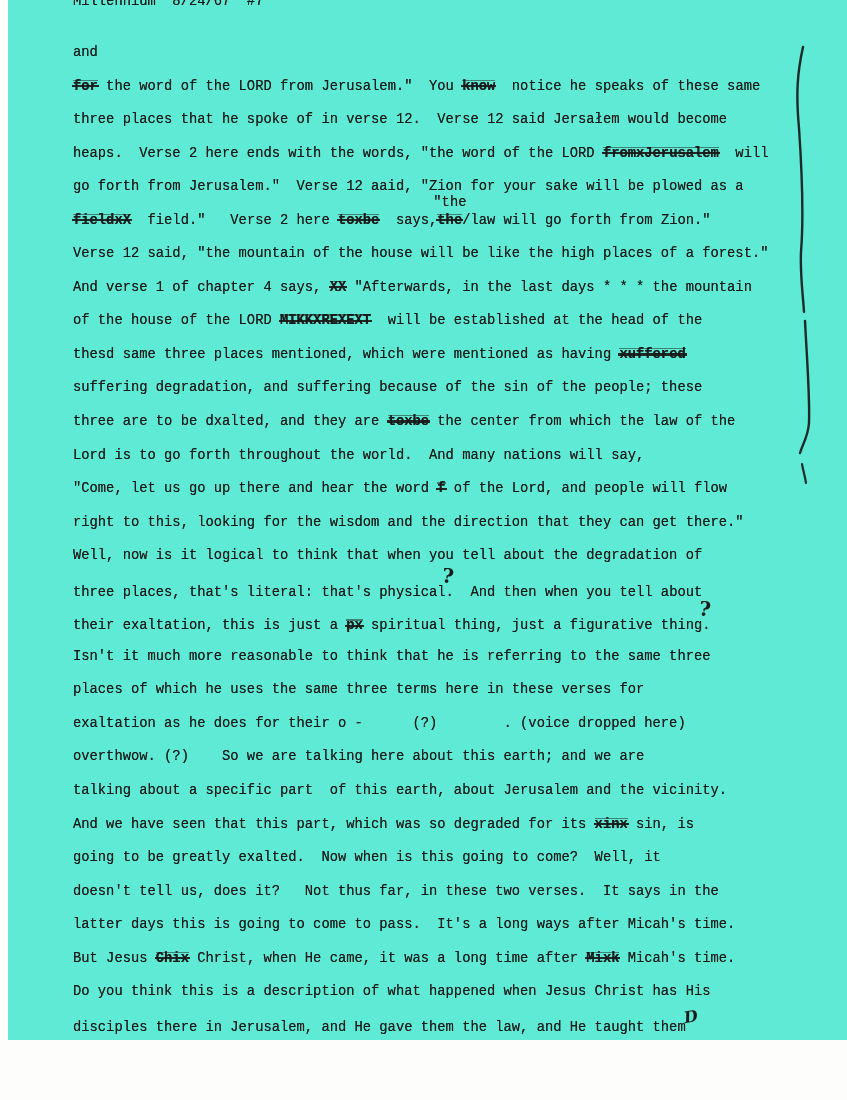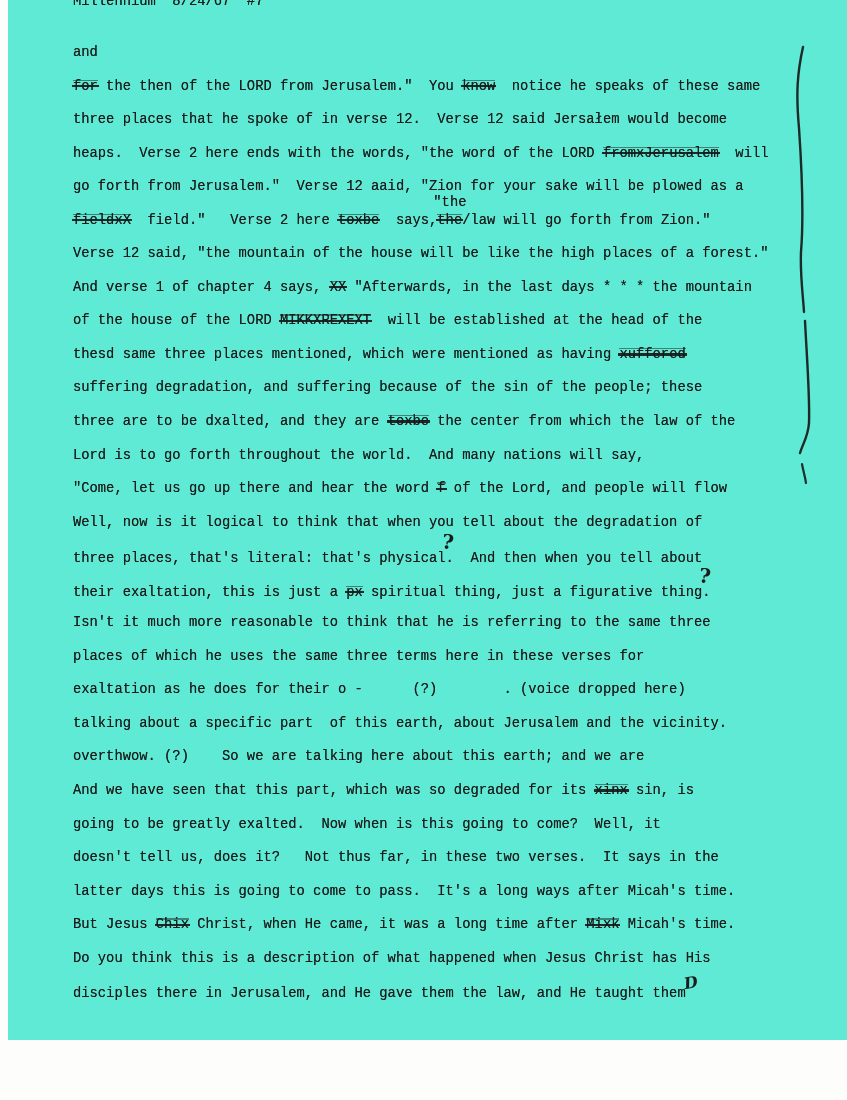--- a/index.html
+++ b/index.html
@@ -4,21 +4,21 @@
 <style>
   html,body{margin:0;padding:0;}
   body{width:847px;height:1100px;background:#fdfdfc;overflow:hidden;}
   .page{position:relative;width:847px;height:1040px;background:#5eead4;
         font-family:"Liberation Mono","DejaVu Sans Mono",monospace;color:#1b1b1b;overflow:hidden;margin-left:8px;}
   .header{position:absolute;left:65px;top:-6px;font-size:13.8px;white-space:pre;
           text-shadow:0 0 .5px rgba(20,20,20,.75);}
   .body-text{position:absolute;left:65px;top:36px;width:760px;}
   .line{white-space:pre;font-size:13.8px;line-height:33.55px;height:33.55px;
         text-shadow:0 0 .5px rgba(20,20,20,.7);}
-  .strike{font-weight:normal;position:relative;display:inline-block;}
+  .strike{font-weight:bold;position:relative;display:inline-block;}
   .strike::after{content:"";position:absolute;left:-1px;right:-1px;top:46%;height:2.2px;
         background:rgba(25,25,25,.92);}
   .strike::before{content:"";position:absolute;left:0;right:0;top:30%;height:1.4px;
         background:rgba(25,25,25,.5);}
   .rel{position:relative;display:inline-block;}
   .above{position:absolute;left:-4px;top:-17.5px;white-space:pre;font-weight:normal;
         font-size:13.8px;}
   .hand-q{display:inline-block;width:0;white-space:pre;overflow:visible;
         font-family:"DejaVu Serif",serif;font-size:20px;font-weight:bold;
         transform:translate(-12px,-14px) rotate(7deg);text-shadow:none;}
@@ -35,41 +35,42 @@
         background:rgba(130,130,130,.3);filter:blur(1.2px);}
 </style>
 </head>
 <body>
 
 <div class="page">
   <div class="header">Millennium  8/24/67  #7</div>
 
   <div class="body-text">
       <div class="line"><span>and</span></div>
-      <div class="line"><span class="strike">for</span><span> the then of the LORD from Jerusalem."  You </span><span class="strike">know</span><span>  notice he speaks of these same</span></div>
+      <div class="line"><span class="strike">for</span><span> the word of the LORD from Jerusalem."  You </span><span class="strike">know</span><span>  notice he speaks of these same</span></div>
       <div class="line"><span>three places that he spoke of in verse 12.  Verse 12 said Jersałem would become</span></div>
       <div class="line"><span>heaps.  Verse 2 here ends with the words, "the word of the LORD </span><span class="strike">fromxJerusalem</span><span>  will</span></div>
       <div class="line"><span>go forth from Jerusalem."  Verse 12 aaid, "Zion for your sake will be plowed as a</span></div>
       <div class="line"><span class="strike">fieldxX</span><span>  field."   Verse 2 here </span><span class="strike">toxbe</span><span>  says,</span><span class="rel"><span class="above">"the</span><span class="strike">the</span></span><span>/law will go forth from Zion."</span></div>
       <div class="line"><span>Verse 12 said, "the mountain of the house will be like the high places of a forest."</span></div>
       <div class="line"><span>And verse 1 of chapter 4 says, </span><span class="strike">XX</span><span> "Afterwards, in the last days * * * the mountain</span></div>
       <div class="line"><span>of the house of the LORD </span><span class="strike">MIKKXREXEXT</span><span>  will be established at the head of the</span></div>
       <div class="line"><span>thesd same three places mentioned, which were mentioned as having </span><span class="strike">xuffered</span></div>
       <div class="line"><span>suffering degradation, and suffering because of the sin of the people; these</span></div>
       <div class="line"><span>three are to be dxalted, and they are </span><span class="strike">toxbe</span><span> the center from which the law of the</span></div>
       <div class="line"><span>Lord is to go forth throughout the world.  And many nations will say,</span></div>
       <div class="line"><span>"Come, let us go up there and hear the word </span><span class="strike">f</span><span> of the Lord, and people will flow</span></div>
+      <div class="line"><span>right to this, looking for the wisdom and the direction that they can get there."</span></div>
       <div class="line"><span>Well, now is it logical to think that when you tell about the degradation of</span></div>
       <div class="line"><span>three places, that's literal: that's physical.</span><span class="hand-q">?</span><span>  And then when you tell about</span></div>
       <div class="line"><span>their exaltation, this is just a </span><span class="strike">px</span><span> spiritual thing, just a figurative thing.</span><span class="hand-q">?</span></div>
       <div class="line"><span>Isn't it much more reasonable to think that he is referring to the same three</span></div>
       <div class="line"><span>places of which he uses the same three terms here in these verses for</span></div>
       <div class="line"><span>exaltation as he does for their o -      (?)        . (voice dropped here)</span></div>
+      <div class="line"><span>overthwow. (?)    So we are talking here about this earth; and we are</span></div>
       <div class="line"><span>talking about a specific part  of this earth, about Jerusalem and the vicinity.</span></div>
-      <div class="line"><span>overthwow. (?)    So we are talking here about this earth; and we are</span></div>
       <div class="line"><span>And we have seen that this part, which was so degraded for its </span><span class="strike">xinx</span><span> sin, is</span></div>
       <div class="line"><span>going to be greatly exalted.  Now when is this going to come?  Well, it</span></div>
       <div class="line"><span>doesn't tell us, does it?   Not thus far, in these two verses.  It says in the</span></div>
       <div class="line"><span>latter days this is going to come to pass.  It's a long ways after Micah's time.</span></div>
       <div class="line"><span>But Jesus </span><span class="strike">Chix</span><span> Christ, when He came, it was a long time after </span><span class="strike">Mixk</span><span> Micah's time.</span></div>
       <div class="line"><span>Do you think this is a description of what happened when Jesus Christ has His</span></div>
       <div class="line"><span>disciples there in Jerusalem, and He gave them the law, and He taught them</span><span class="hand-sup">D</span></div>
     </div>
 
   <svg class="pen-svg" width="847" height="1100" viewBox="0 0 847 1100">

